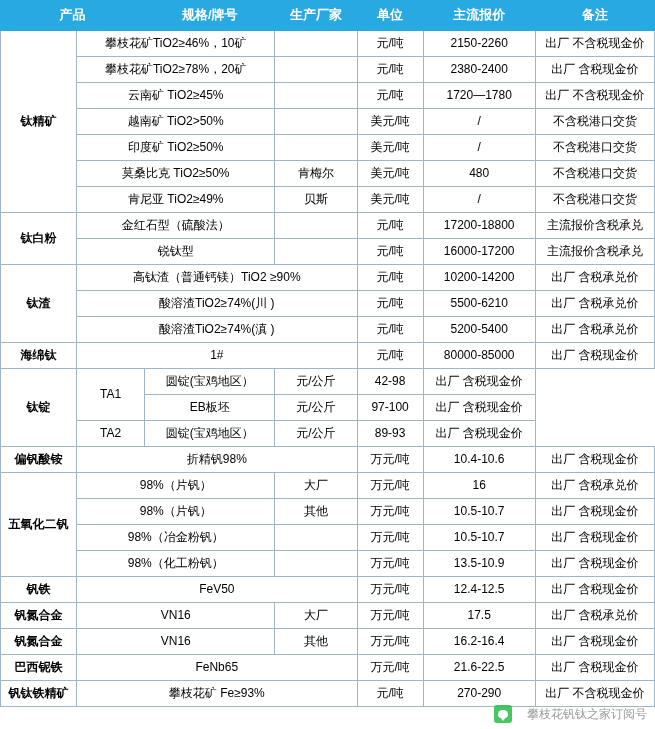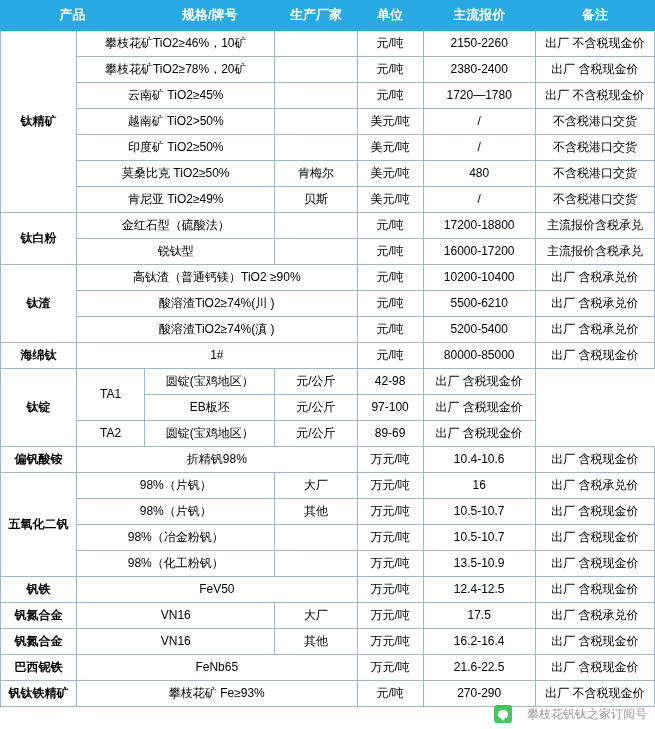--- a/index.html
+++ b/index.html
@@ -178,21 +178,21 @@
         <td colspan="2" class="left">锐钛型</td>
         <td></td>
         <td>元/吨</td>
         <td>16000-17200</td>
         <td>主流报价含税承兑</td>
       </tr>
       <tr>
         <td rowspan="3" class="cat">钛渣</td>
         <td colspan="3" class="left">高钛渣（普通钙镁）TiO2 ≥90%</td>
         <td>元/吨</td>
-        <td>10200-10400</td>
+        <td>10200-14200</td>
         <td>出厂 含税承兑价</td>
       </tr>
       <tr>
         <td colspan="3" class="left">酸溶渣TiO2≥74%(川 )</td>
         <td>元/吨</td>
         <td>5500-6210</td>
         <td>出厂 含税承兑价</td>
       </tr>
       <tr>
         <td colspan="3" class="left">酸溶渣TiO2≥74%(滇 )</td>
@@ -218,21 +218,21 @@
       <tr>
         <td class="left">EB板坯</td>
         <td>元/公斤</td>
         <td>97-100</td>
         <td>出厂 含税现金价</td>
       </tr>
       <tr>
         <td class="left">TA2</td>
         <td class="left">圆锭(宝鸡地区）</td>
         <td>元/公斤</td>
-        <td>89-69</td>
+        <td>89-93</td>
         <td>出厂 含税现金价</td>
       </tr>
       <tr>
         <td rowspan="1" class="cat">偏钒酸铵</td>
         <td colspan="3" class="left">折精钒98%</td>
         <td>万元/吨</td>
         <td>10.4-10.6</td>
         <td>出厂 含税现金价</td>
       </tr>
       <tr>

